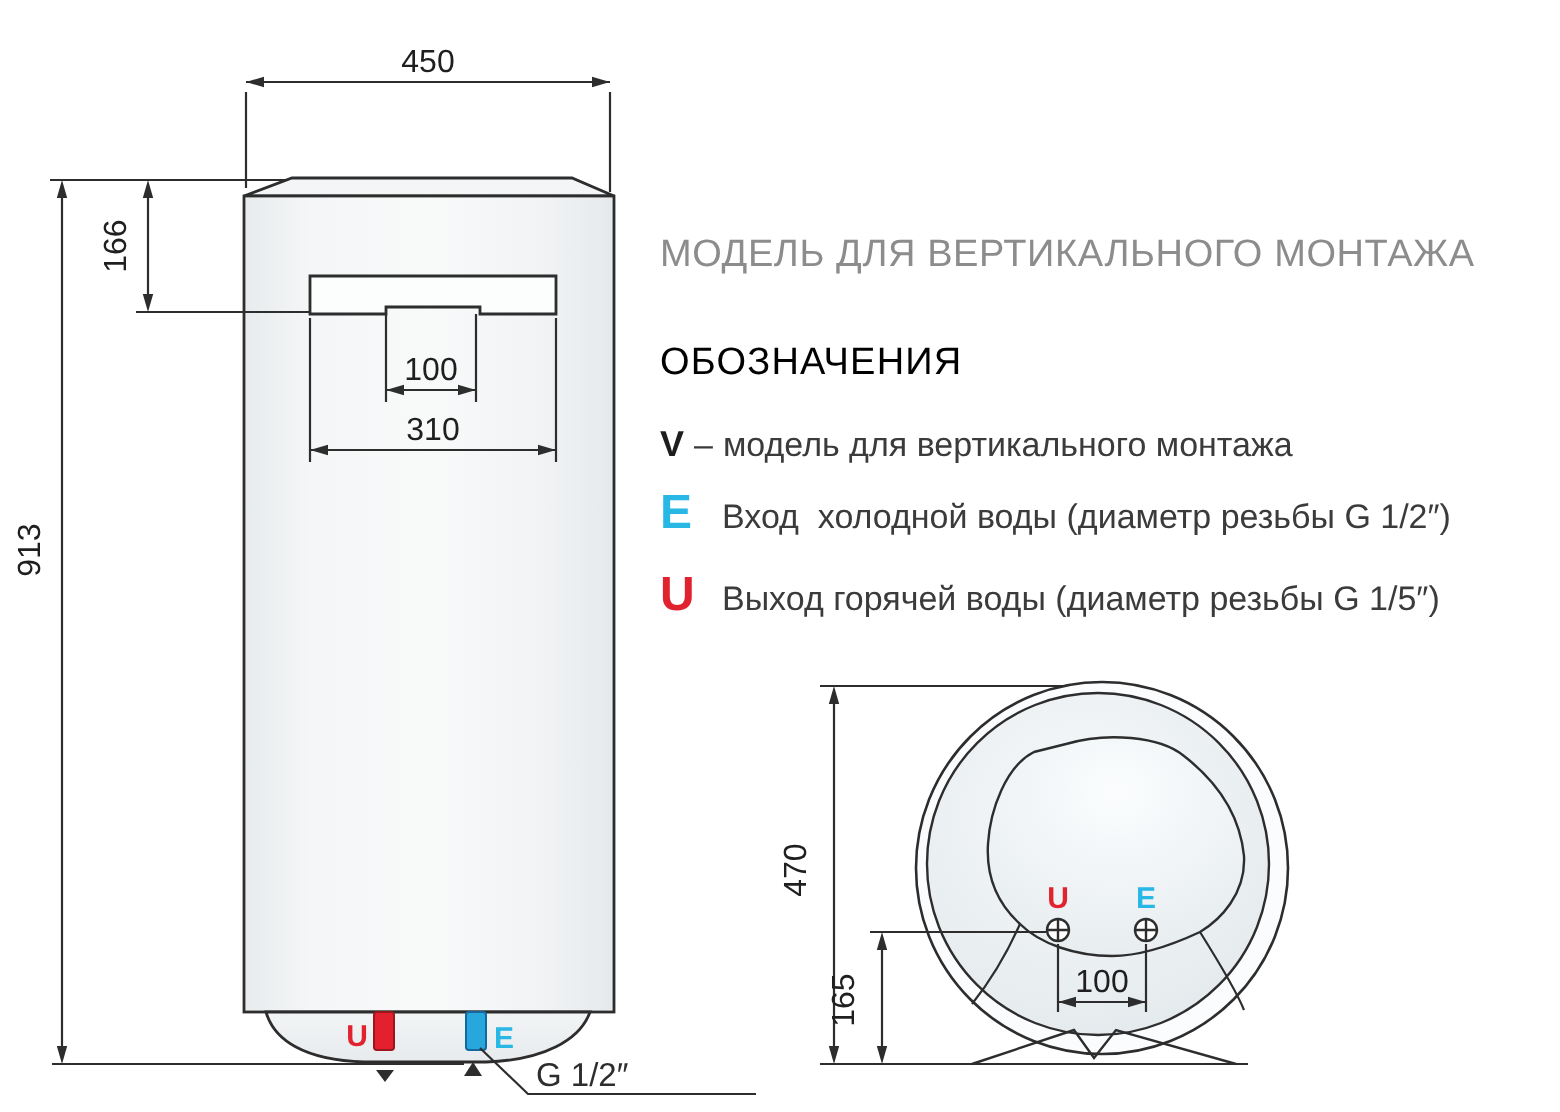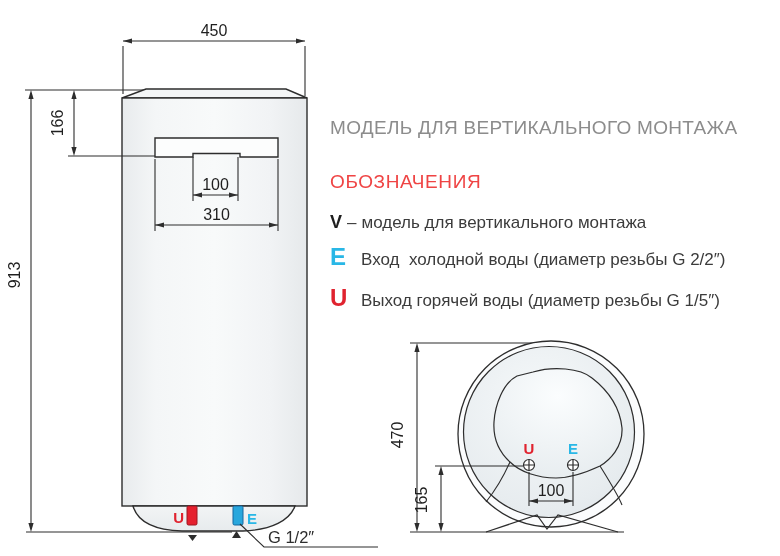--- a/index.html
+++ b/index.html
@@ -8,21 +8,21 @@
   svg{position:absolute;display:block;}
   .fv{left:0;top:0;}
   .bv{left:388px;top:318px;}
   .dim-text{font-family:"Liberation Sans","DejaVu Sans",sans-serif;font-size:16px;fill:#1f1f1f;}
   .thread-text{font-family:"Liberation Sans","DejaVu Sans",sans-serif;font-size:16.5px;fill:#2d2d2d;}
   .port-u{font-family:"Liberation Sans","DejaVu Sans",sans-serif;font-size:15px;font-weight:700;fill:#e0232f;}
   .port-e{font-family:"Liberation Sans","DejaVu Sans",sans-serif;font-size:15px;font-weight:700;fill:#29b7e6;}
   .title{position:absolute;left:330px;top:107px;font-size:19px;letter-spacing:.3px;
          color:#8c8c8c;font-weight:400;white-space:pre;}
   .subhead{position:absolute;left:330px;top:161px;font-size:19px;letter-spacing:.6px;
-         color:#ef4444;font-weight:500;white-space:pre;}
+         color:#000000;font-weight:500;white-space:pre;}
   .row{position:absolute;left:330px;display:flex;align-items:baseline;}
   .row-v{top:202px;gap:5px;}
   .row-e{top:236px;}
   .row-u{top:277px;}
   .sym-v{font-size:18px;font-weight:700;color:#1e1e1e;}
   .dash{font-size:17px;color:#3b3b3b;}
   .sym{width:31px;font-size:24px;font-weight:700;line-height:22px;}
   .sym-e{color:#29b7e6;}
   .sym-u{color:#e0232f;}
   .ltxt{font-size:17px;color:#3b3b3b;white-space:pre;}
@@ -176,21 +176,21 @@
   <div class="subhead">ОБОЗНАЧЕНИЯ</div>
 
   <div class="row row-v">
     <span class="sym-v">V</span>
     <span class="dash">–</span>
     <span class="ltxt">модель для вертикального монтажа</span>
   </div>
 
   <div class="row row-e">
     <span class="sym sym-e">E</span>
-    <span class="ltxt">Вход  холодной воды (диаметр резьбы G 2/2″)</span>
+    <span class="ltxt">Вход  холодной воды (диаметр резьбы G 1/2″)</span>
   </div>
 
   <div class="row row-u">
     <span class="sym sym-u">U</span>
     <span class="ltxt">Выход горячей воды (диаметр резьбы G 1/5″)</span>
   </div>
 
 </div>
 
 </body></html>

